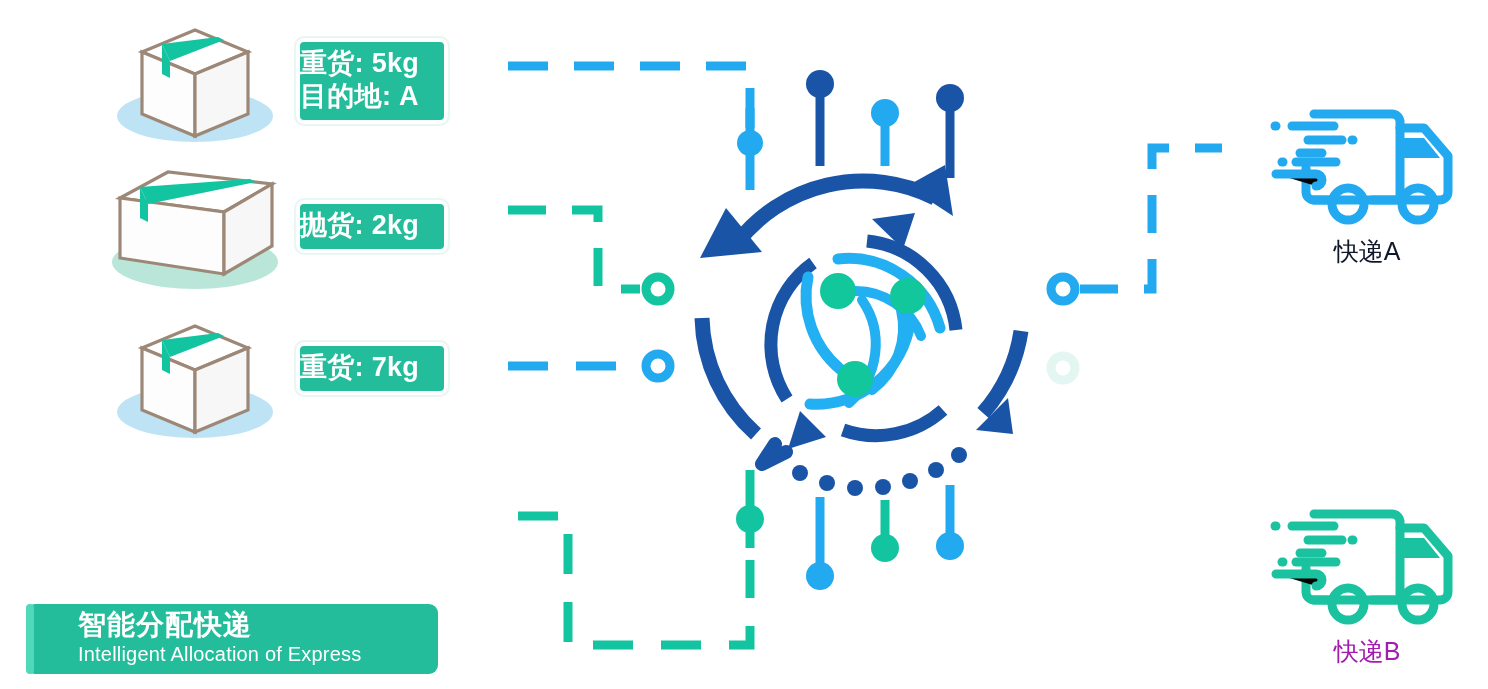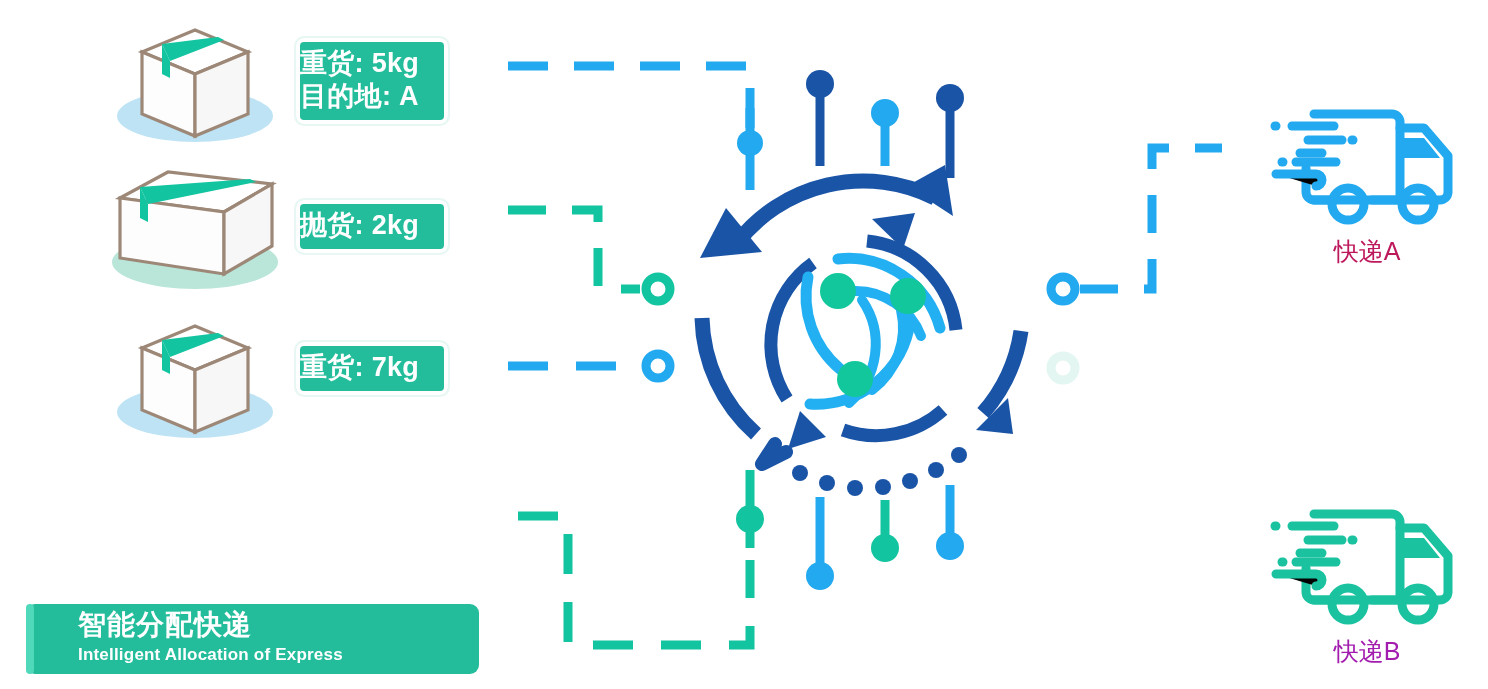--- a/index.html
+++ b/index.html
@@ -47,21 +47,20 @@
   
   #title-banner {
     position: absolute;
     left: 26px;
     top: 604px;
     width: 412px;
     height: 70px;
     background: #24bd9c;
     border-radius: 9px;
     color: #fff;
-    padding-left: 41px;
   }
   #title-accent {
     position: absolute;
     left: 26px;
     top: 604px;
     width: 8px;
     height: 70px;
     background: #4fd8ba;
     border-radius: 4px;
   }
@@ -72,41 +71,41 @@
     font-size: 28px;
     font-weight: 700;
     line-height: 34px;
     letter-spacing: 1px;
     white-space: nowrap;
   }
   #title-en {
     position: absolute;
     left: 52px;
     top: 38px;
-    font-size: 17px;
-    font-weight: 700;
+    font-size: 20px;
+    font-weight: 400;
     line-height: 25px;
     letter-spacing: .2px;
     white-space: nowrap;
   }
 
   
   .truck-block { position: absolute; width: 230px; height: 170px; }
   .truck-caption {
     position: absolute;
     left: 0; right: 0;
     bottom: 0;
     text-align: center;
     font-size: 25px;
     line-height: 30px;
     white-space: nowrap;
   }
   #truck-a { left: 1252px; top: 96px; }
   #truck-b { left: 1252px; top: 496px; }
-  #truck-a .truck-caption { color: #be185d; }
+  #truck-a .truck-caption { color: #0f172a; }
   #truck-b .truck-caption { color: #a21caf; }
 
   svg { display: block; overflow: visible; }
   #wires { position: absolute; left: 0; top: 0; }
 </style>
 </head>
 <body>
 
 <div id="stage">
 

